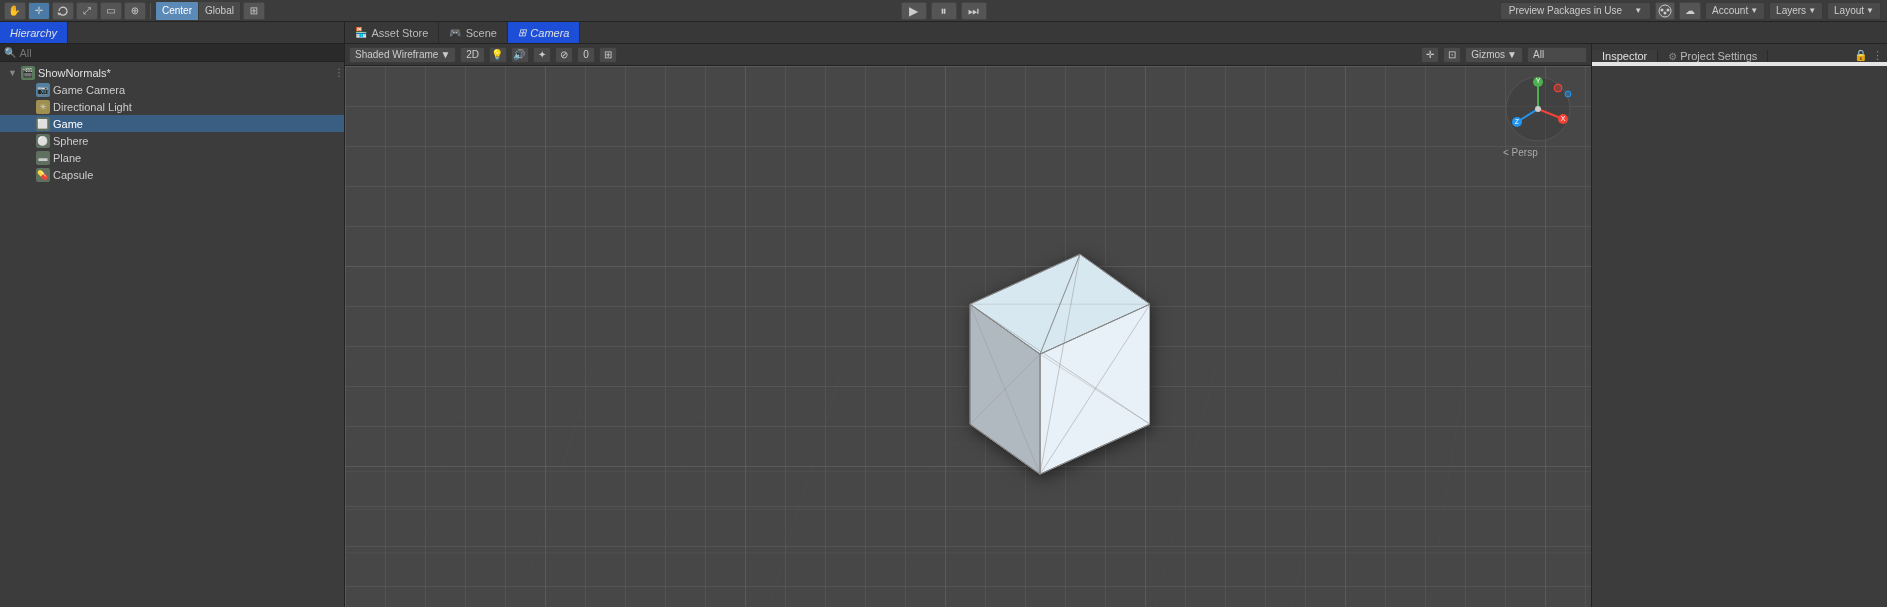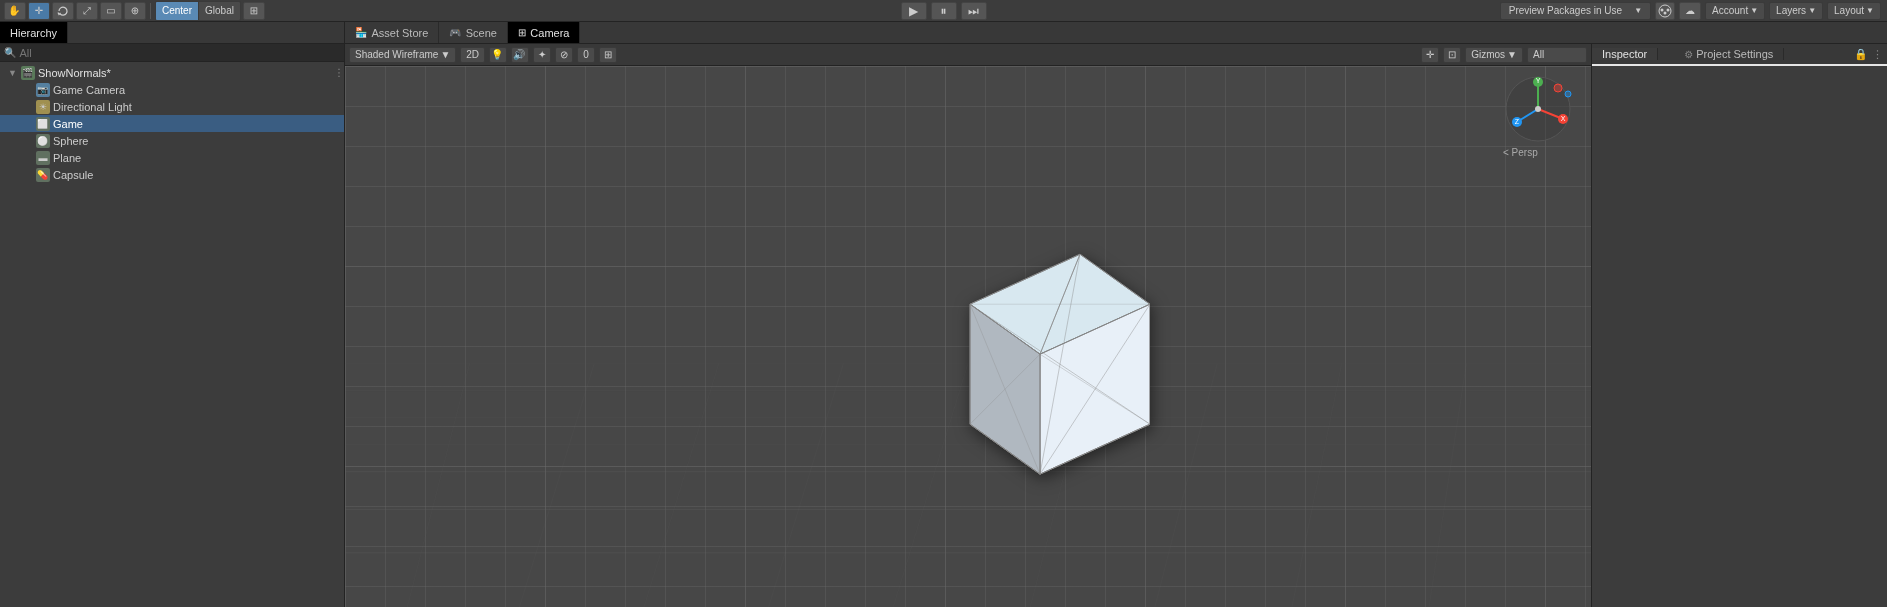--- a/index.html
+++ b/index.html
@@ -141,22 +141,23 @@
       padding: 0 10px;
       display: flex;
       align-items: center;
       gap: 4px;
       cursor: pointer;
       color: #bbb;
       font-size: 11px;
       border-right: 1px solid #2a2a2a;
     }
     .tab.active {
-      background: #000000;
+      background: #1d4ed8;
       color: #e0e0e0;
+      font-style: italic;
     }
     .tab-icon { font-size: 10px; }
 
     
     .main-layout {
       display: flex;
       height: calc(607px - 44px);
     }
 
     
@@ -315,24 +316,23 @@
     .right-panel {
       width: 295px;
       background: #3c3c3c;
       display: flex;
       flex-direction: column;
       flex-shrink: 0;
     }
     .right-panel-tabs {
       height: 22px;
       background: #383838;
-      border-bottom: 2px solid #e5e5e5;
-      display: flex;
-      align-items: center;
-      gap: 16px;
+      border-bottom: 4px solid #e5e5e5;
+      display: flex;
+      align-items: flex-end;
     }
     .right-tab {
       padding: 0 10px;
       display: flex;
       align-items: center;
       cursor: pointer;
       font-size: 11px;
       color: #bbb;
       border-right: 1px solid #2a2a2a;
     }

